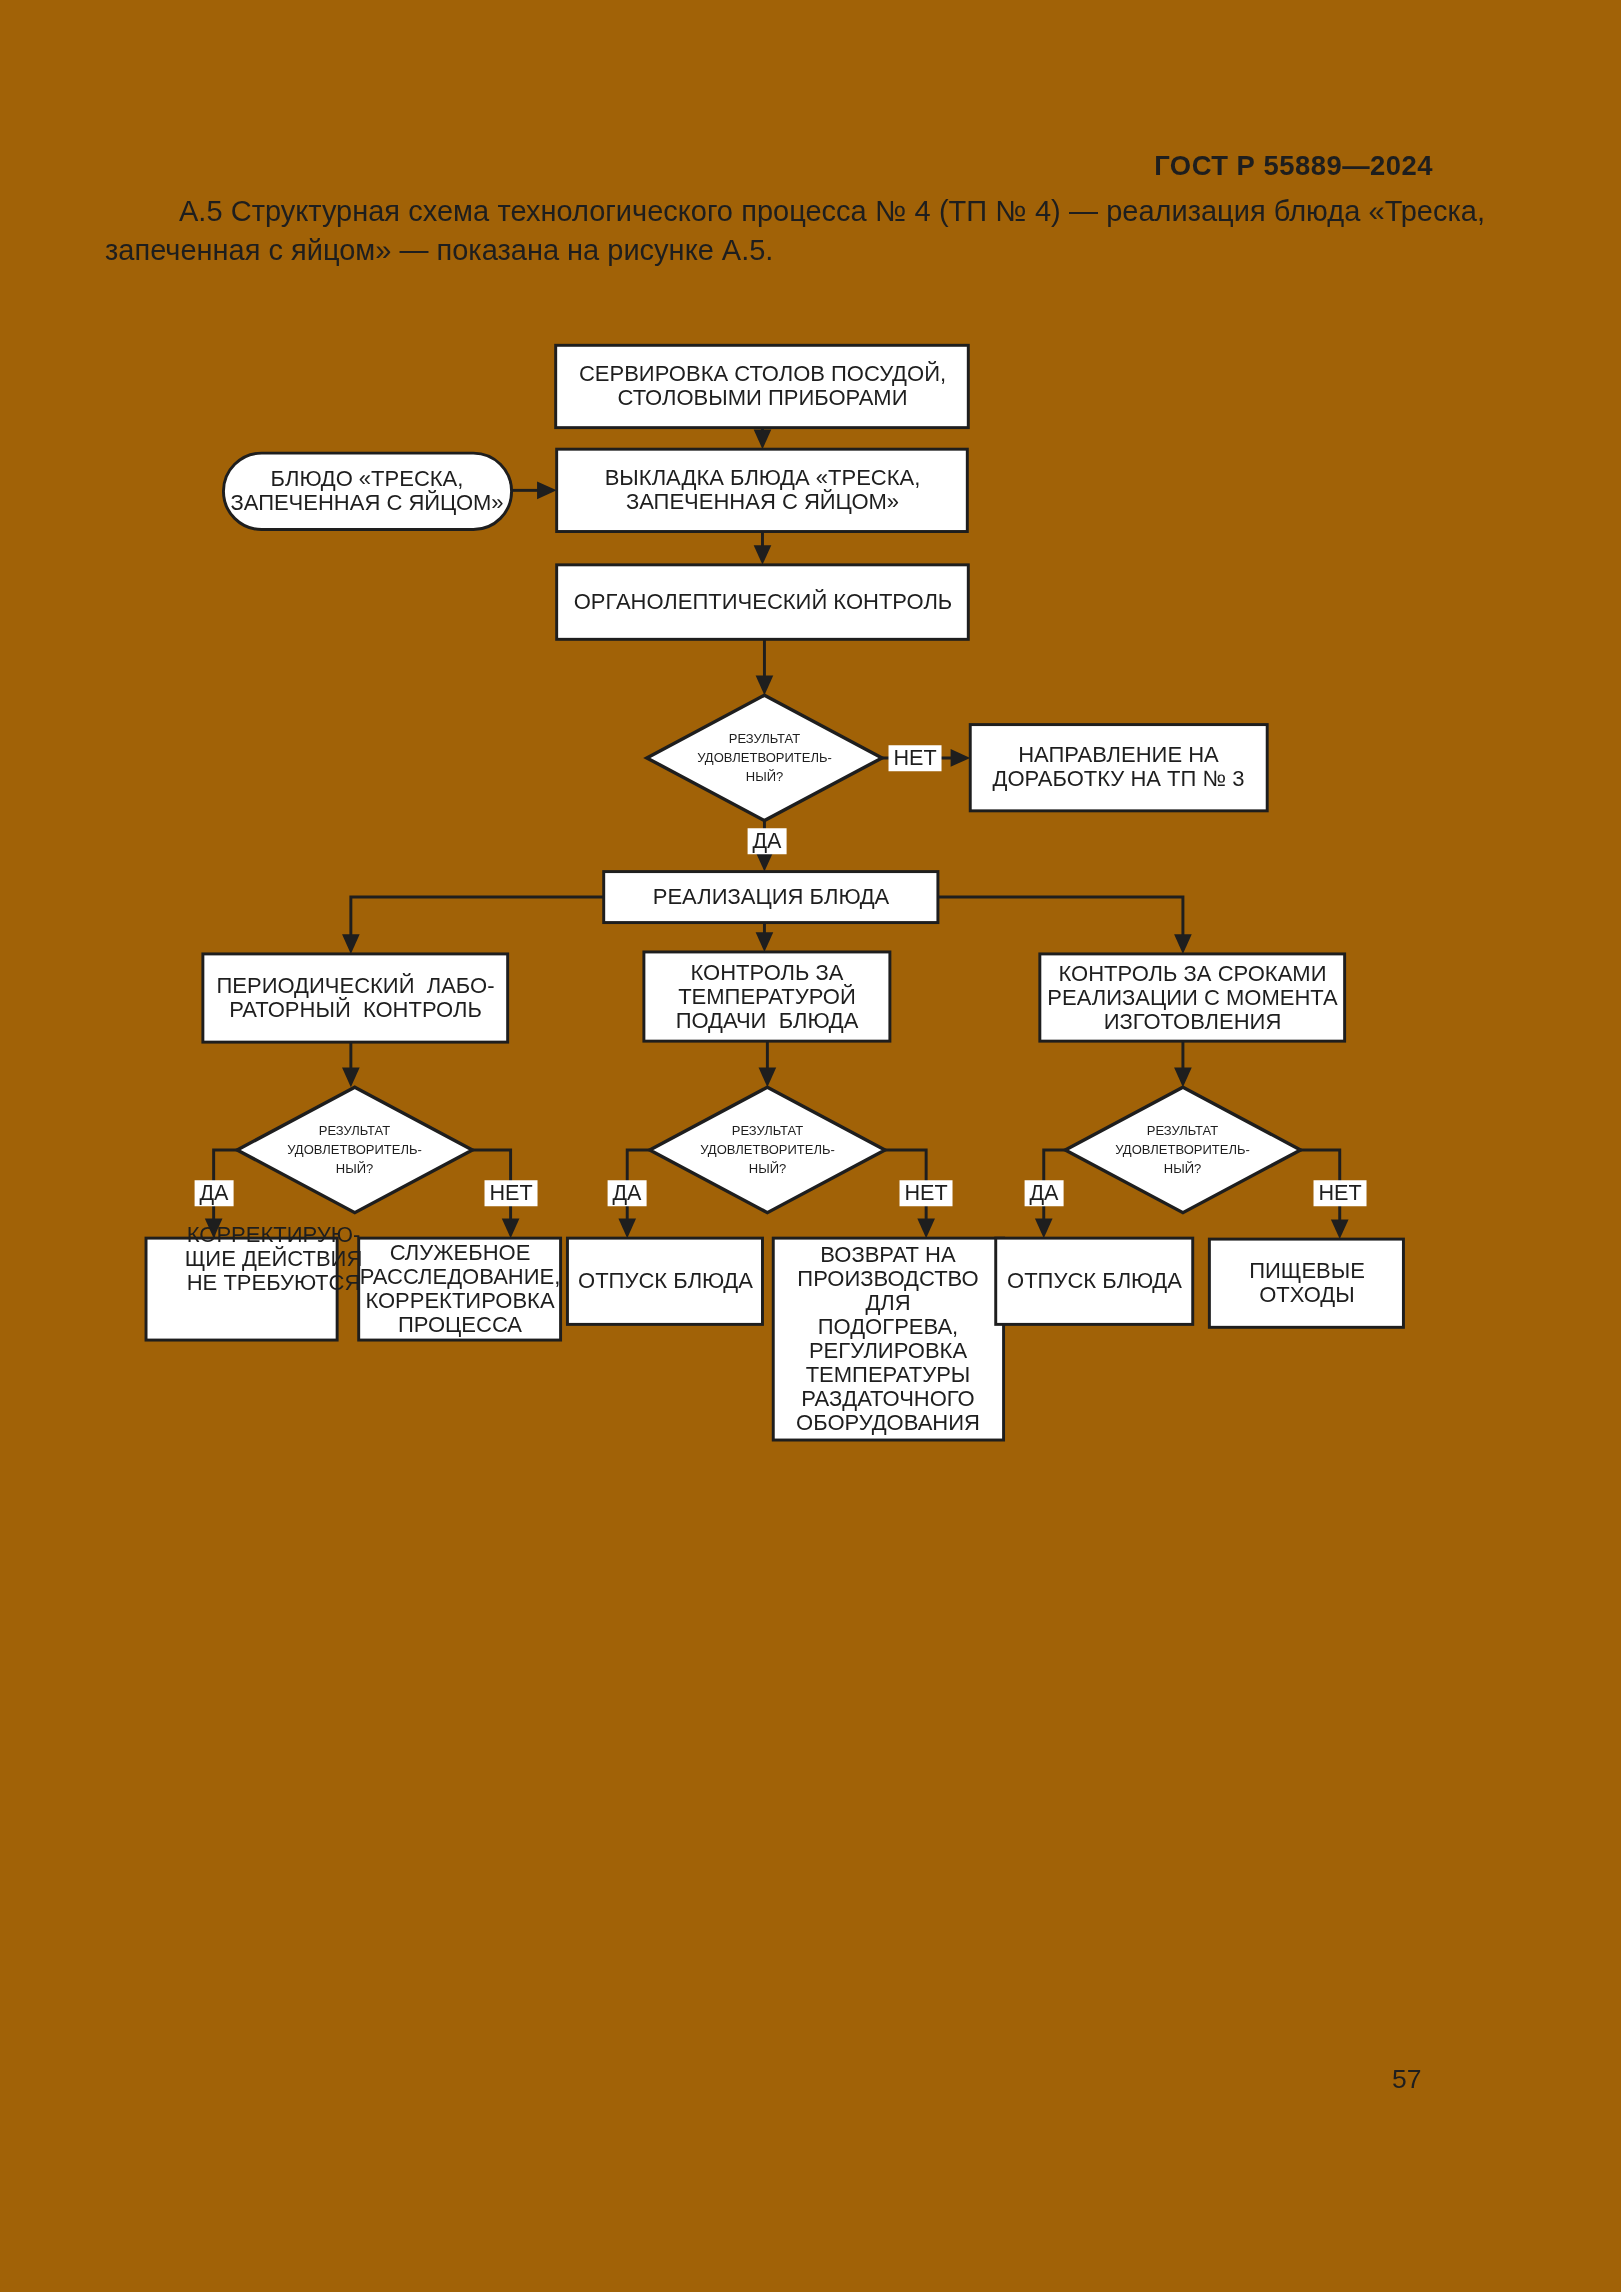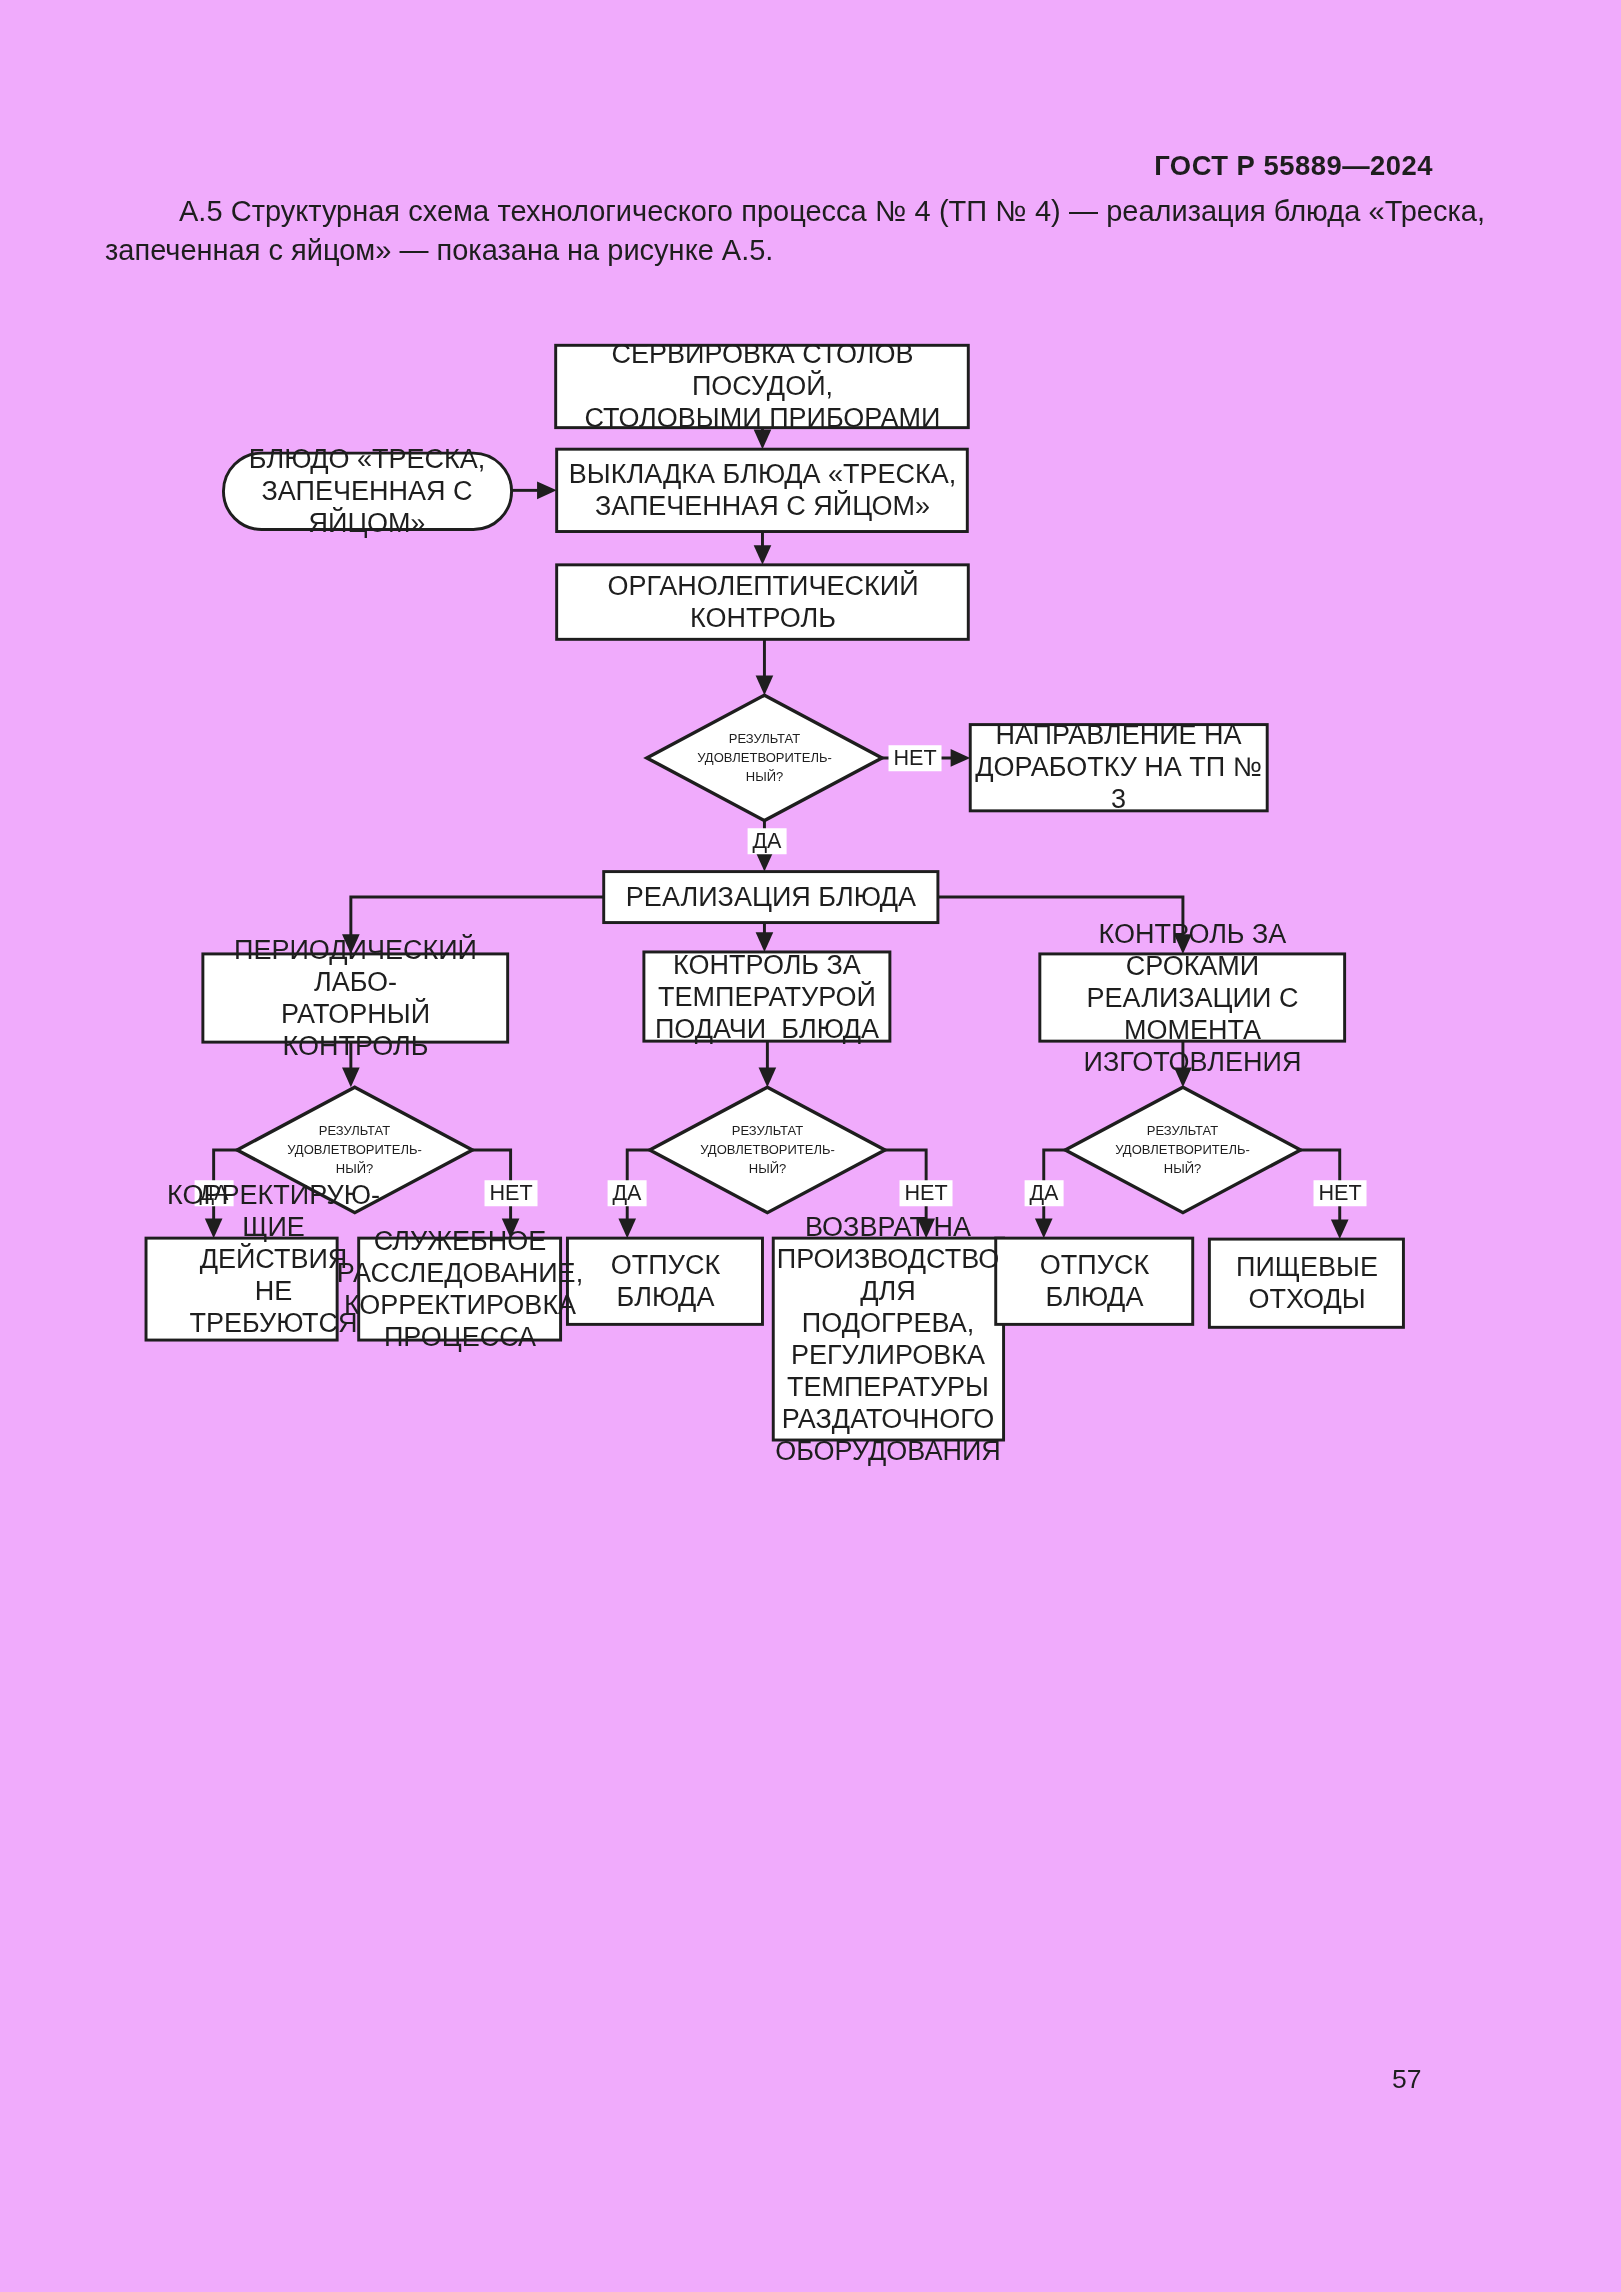--- a/index.html
+++ b/index.html
@@ -3,21 +3,21 @@
 <meta charset="utf-8">
 <style>
   html, body { margin: 0; padding: 0; background: #ffffff; }
   body {
     width: 1621px; height: 2293px;
     position: relative;
     font-family: "Liberation Sans", "DejaVu Sans", sans-serif;
     color: #1e1e1e;
     overflow: hidden;
   }
-  .page { position: absolute; inset: 0; background: #f0abfc; }
+  .page { position: absolute; inset: 0; background: #a16207; }
 
   .doc-header {
     position: absolute; top: 150px; right: 188px;
     font-size: 27.4px; font-weight: bold; letter-spacing: 0.5px;
     white-space: nowrap;
   }
   .doc-paragraph {
     position: absolute; left: 105px; top: 192px; width: 1380px;
     font-size: 29px; line-height: 39px;
     text-align: justify; text-indent: 74px;
@@ -36,21 +36,21 @@
   .flowchart svg { position: absolute; left: 0; top: 0; }
   .fc-labels { position: absolute; inset: 0; pointer-events: none; }
 
   .node-label {
     position: absolute;
     display: flex; align-items: center; justify-content: center;
     text-align: center;
     white-space: pre-wrap;
     color: #1e1e1e;
   }
-  .node-label--rect, .node-label--stadium { font-size: 27px; line-height: 32px; }
+  .node-label--rect, .node-label--stadium { font-size: 22px; line-height: 24px; }
   .node-label--diamond { font-size: 13px; line-height: 19px; }
 
   .edge-label {
     position: absolute;
     transform: translate(-50%, -50%);
     background: #ffffff;
     font-size: 21.6px; line-height: 23.5px;
     padding: 1px 4.9px;
     white-space: nowrap;
   }

